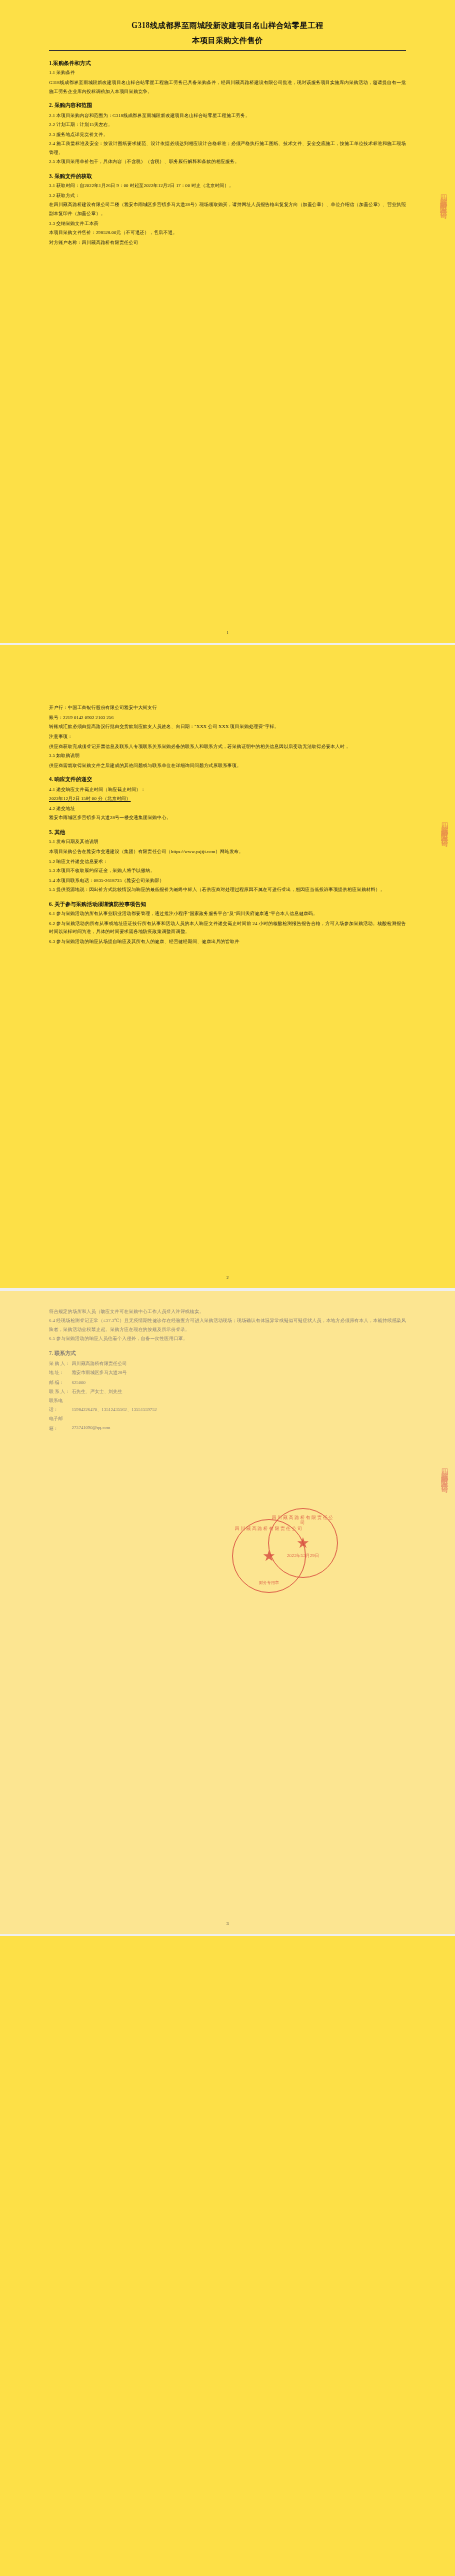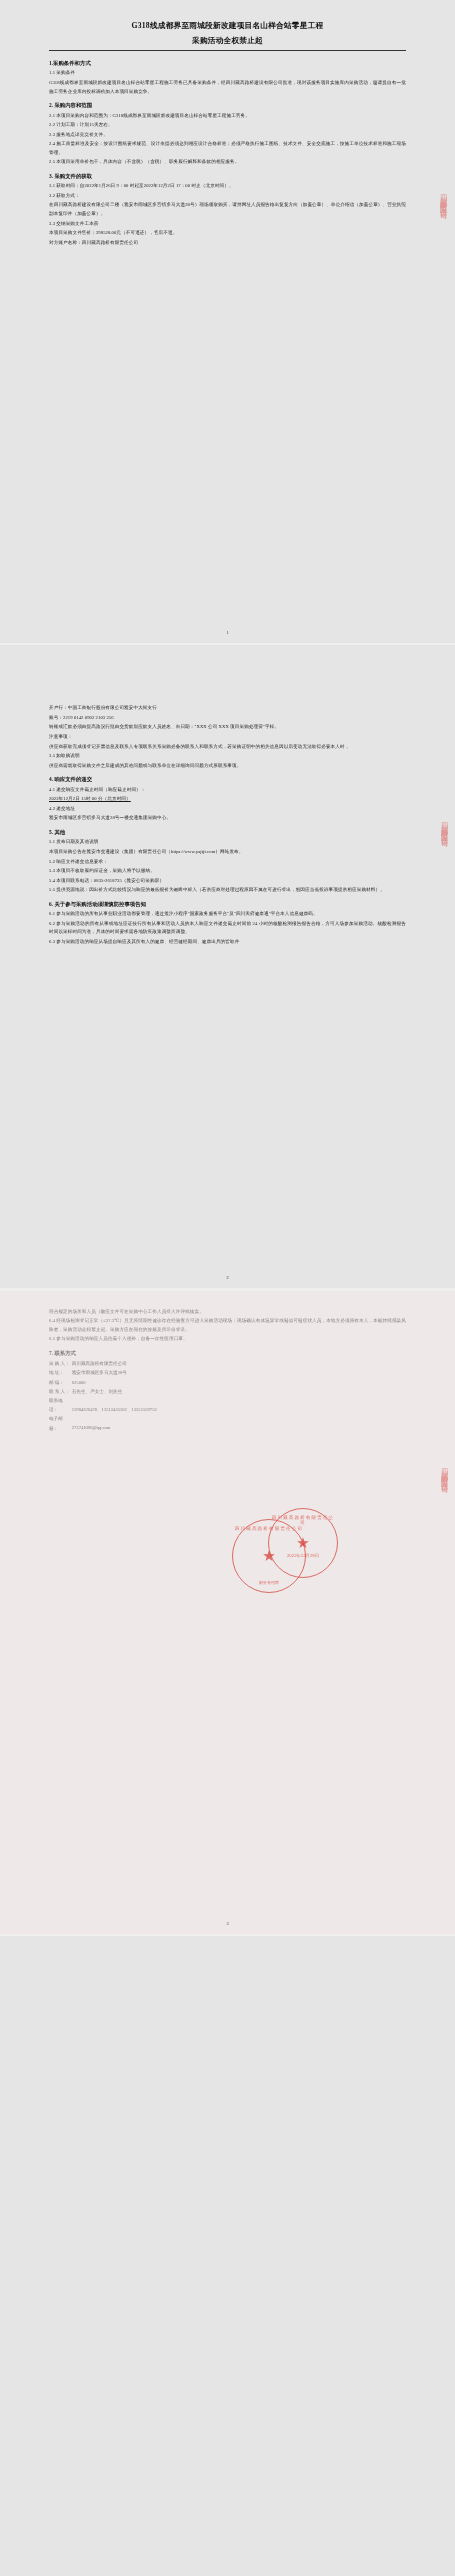--- a/index.html
+++ b/index.html
@@ -12,21 +12,21 @@
     width: 455px;
   }
   .doc {
     width: 455px;
     position: relative;
     background: #fdfdfd;
   }
   
   .page {
     width: 455px;
-    background: #e5e5e5;
+    background: #fde047;
     position: relative;
     box-sizing: border-box;
     overflow: hidden;
   }
   .page-1 { height: 643px; padding: 19.4px 49px 0 49px; }
   .page-2 { height: 643px; padding: 59px 49px 0 49px; }
   .page-3 { height: 643px; padding: 17px 49px 0 49px; }
   .page-4 { height: 646px; padding: 17px 49px 0 49px; }
 
   .page-gap {
@@ -152,21 +152,21 @@
     pointer-events: none;
   }
 </style>
 </head>
 <body>
 
 <div class="doc">
 
   <div class="page page-1">
     <div class="title">G318线成都界至雨城段新改建项目名山样合站零星工程</div>
-    <div class="title">采购活动全权禁止起</div>
+    <div class="title">本项目采购文件售价</div>
     <div class="title-underline"></div>
 
     <h2 class="sec">1.采购条件和方式</h2>
     <p class="para">1.1 采购条件</p>
     <p class="para">G318线成都界至雨城段新改建项目名山样合站零星工程施工劳务已具备采购条件，经四川藏高路桥建设有限公司批准，现对该服务项目实施库内采购活动，邀请提自有一批施工劳务企业库内投标调价加入本项目采购竞争。</p>
 
     <h2 class="sec">2. 采购内容和范围</h2>
     <p class="para">2.1 本项目采购内容和范围为：G318线成都界至雨城段新改建项目名山样合站零星工程施工劳务。</p>
     <p class="para">2.2 计划工期：计划15天左右。</p>
     <p class="para">2.3 服务地点详见竞价文件。</p>

